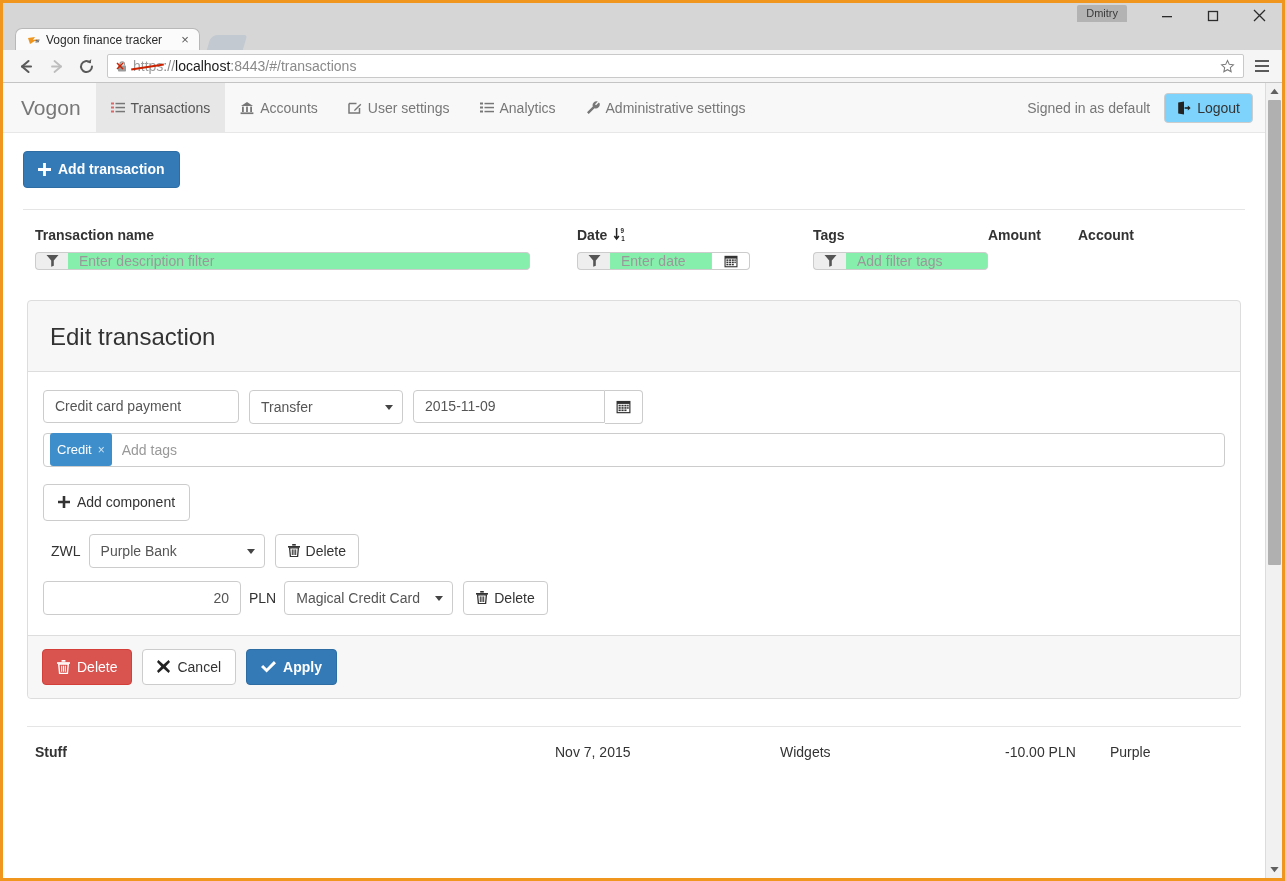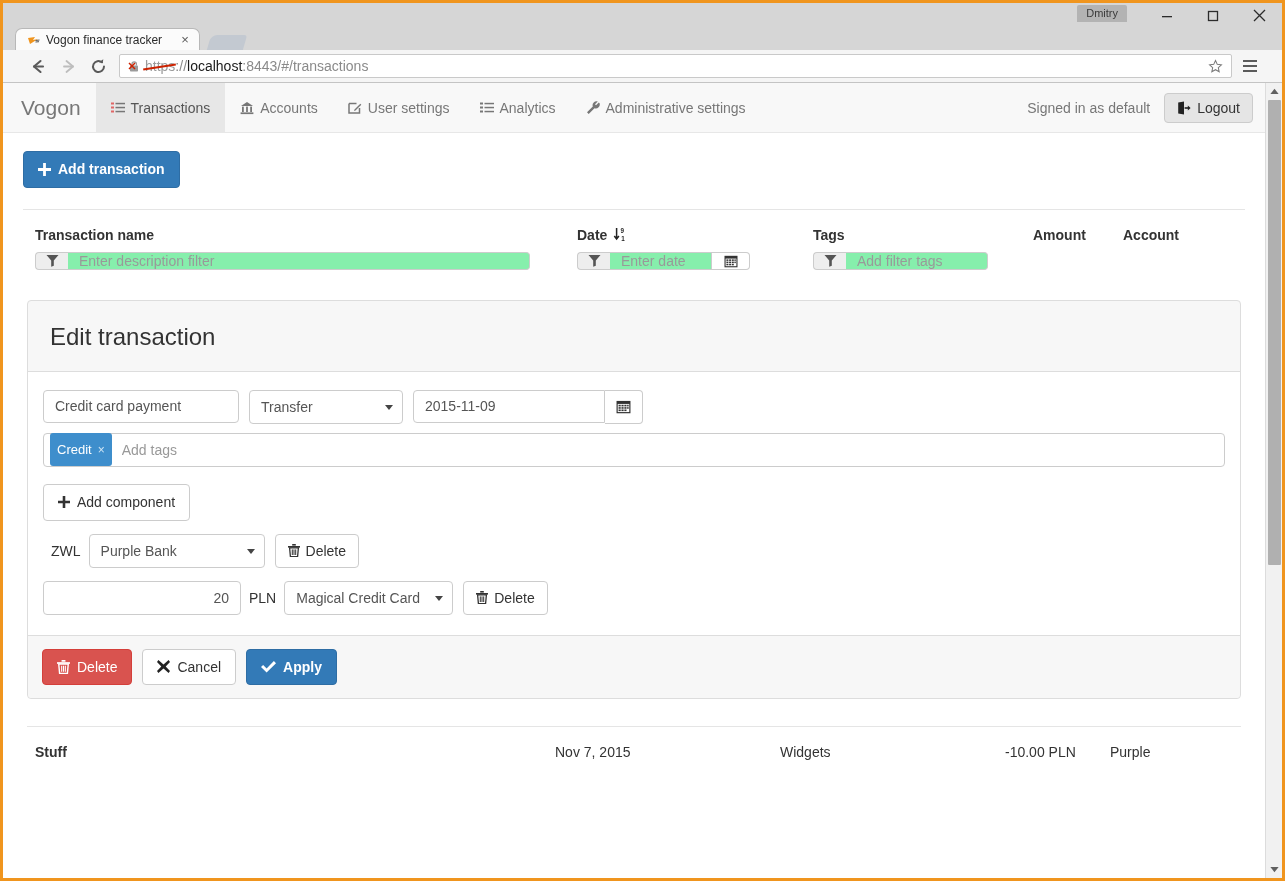--- a/index.html
+++ b/index.html
@@ -71,21 +71,21 @@
     background:#c3c9d1;
     border-top-left-radius:6px; border-top-right-radius:3px;
     transform:skewX(-16deg);
   }
 
   
   .toolbar {
     height:33px; background:#f5f5f5;
     border-bottom:1px solid #c4c4c4;
     display:flex; align-items:center;
-    padding:0 20px; flex:0 0 auto;
+    padding:0 8px; flex:0 0 auto;
   }
   .navbtn {
     width:30px; height:28px; flex:0 0 auto;
     display:flex; align-items:center; justify-content:center;
     color:#5a5a5a;
   }
   .navbtn.disabled { color:#bdbdbd; }
   .omnibox {
     flex:1 1 auto; height:24px; margin:0 6px;
     background:#ffffff; border:1px solid #c9c9c9; border-radius:2px;
@@ -150,21 +150,21 @@
     padding:0 15px; font-size:14px; color:#777;
   }
   .navitem.active { background:#e7e7e7; color:#555; }
   .nav-right {
     margin-left:auto; display:flex; align-items:center; gap:14px; padding-right:7px;
   }
   .signed-text { font-size:14px; color:#777; }
   .logout-btn {
     display:flex; align-items:center; gap:6px;
     padding:6px 12px; font-size:14px; color:#333;
-    background:#e5e5e5; border:1px solid #ccc; border-radius:4px;
+    background:#7dd3fc; border:1px solid #ccc; border-radius:4px;
   }
 
   
   .content { padding:0 20px; }
 
   .btn {
     display:inline-flex; align-items:center; gap:7px;
     border-radius:4px; font-size:14px;
     padding:9px 14px; border:1px solid transparent;
     line-height:1.2; white-space:nowrap;
@@ -534,21 +534,21 @@
             <div class="input-group">
               <span class="ig-addon">
                 <svg width="13" height="13" viewBox="0 0 13 13">
                     <path d="M0.5 1 h12 L7.8 6.6 v5.1 l-2.6 1.1 V6.6 Z" fill="#555"></path>
                   </svg>
               </span>
               <input class="ff-input ff-end" style="width: 142px;" placeholder="Add filter tags">
             </div>
           </div>
 
-          <div class="fcol" style="width:90px; margin-left:45px;">
+          <div class="fcol" style="width:90px; ">
             <div class="flabel">Amount</div>
           </div>
 
           <div class="fcol" style="width:100px;">
             <div class="flabel">Account</div>
           </div>
         </div>
 
         <div class="panel-wrap">
           <div class="panel">

